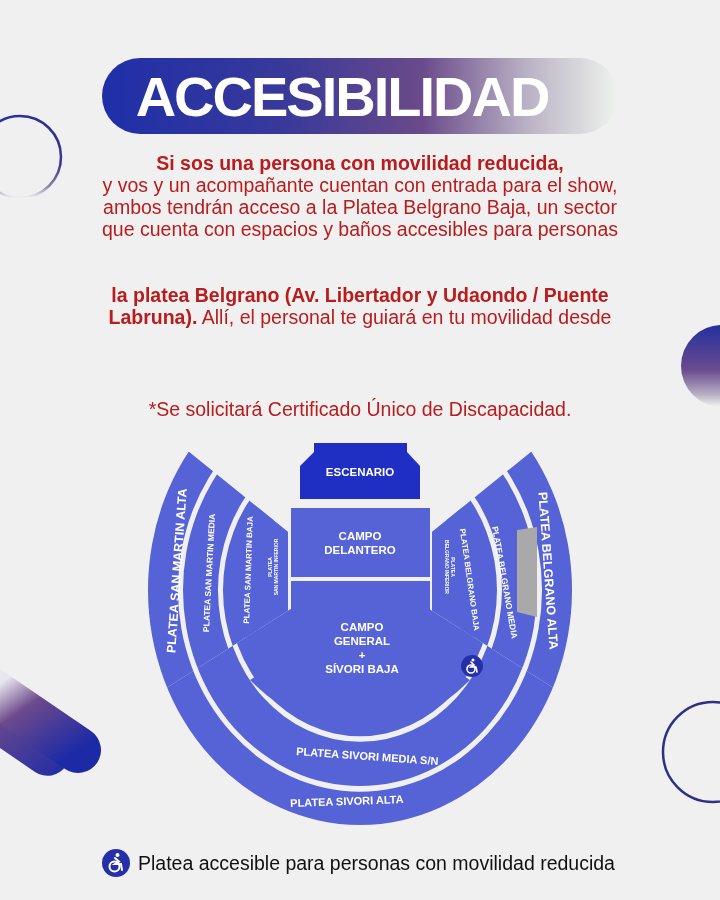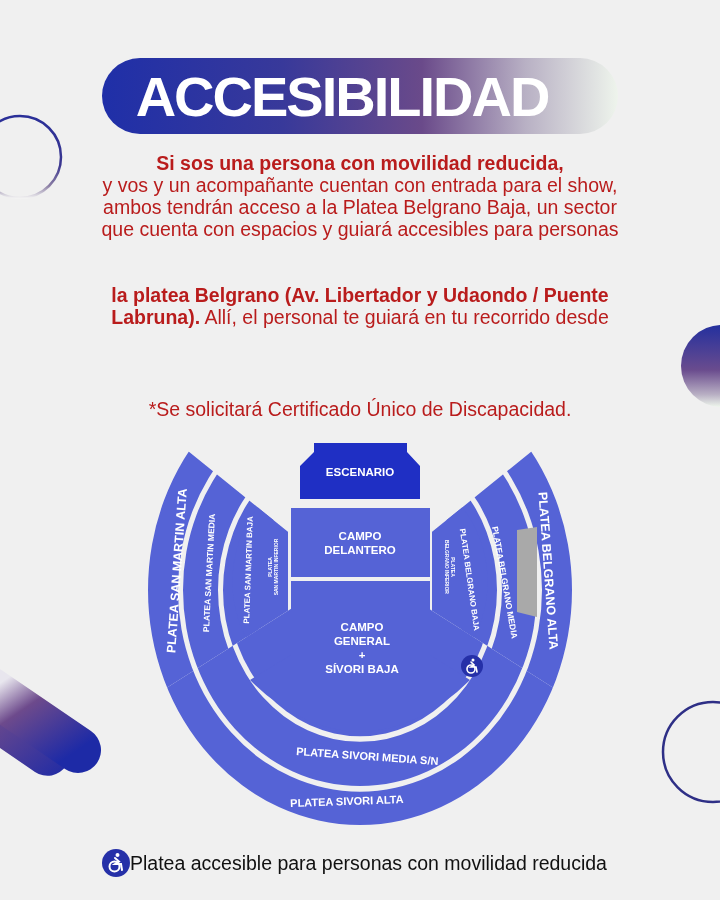--- a/index.html
+++ b/index.html
@@ -25,21 +25,21 @@
   .body-text {
     position: absolute; left: 60px; width: 600px; text-align: center;
     font-size: 19.5px; line-height: 22px; color: #b91c1c;
   }
   .p1 { top: 152px; }
   .p2 { top: 284px; }
   .p3 { top: 398px; }
   .bold { font-weight: bold; }
   .legend {
     position: absolute; left: 102px; top: 848px; height: 30px;
-    display: flex; align-items: center; 
+    display: flex; align-items: center; gap: 8px;
   }
   .legend-icon {
     width: 28px; height: 28px; border-radius: 50%; background: #2530a8;
     display: flex; align-items: center; justify-content: center;
   }
   .legend-text { font-size: 19.5px; color: #111; }
   #stadium { position: absolute; left: 0; top: 0; }
   .sec { fill: #5563d6; }
   .lbl { fill: #fff; font-family: "Liberation Sans", sans-serif; font-weight: bold; }
 </style>
@@ -82,26 +82,26 @@
 </svg>
 
 <div class="title-pill">
   <h1>ACCESIBILIDAD</h1>
 </div>
 
 <div class="body-text p1">
   <div class="bold">Si sos una persona con movilidad reducida,</div>
   <div>y vos y un acompañante cuentan con entrada para el show,</div>
   <div>ambos tendrán acceso a la Platea Belgrano Baja, un sector</div>
-  <div>que cuenta con espacios y guiará accesibles para personas</div>
+  <div>que cuenta con espacios y baños accesibles para personas</div>
 </div>
 
 <div class="body-text p2">
   <div class="bold">la platea Belgrano (Av. Libertador y Udaondo / Puente</div>
-  <div><span class="bold">Labruna).</span><span> Allí, el personal te guiará en tu recorrido desde</span></div>
+  <div><span class="bold">Labruna).</span><span> Allí, el personal te guiará en tu movilidad desde</span></div>
 </div>
 
 <div class="body-text p3">*Se solicitará Certificado Único de Discapacidad.</div>
 
 <svg id="stadium" width="720" height="900">
   <g transform="translate(360,590) scale(1,1.108)">
 
     <defs>
       <clipPath id="leftWedge">
         <polygon points="0,0 -240,-175 -240,115 -50,6"></polygon>

